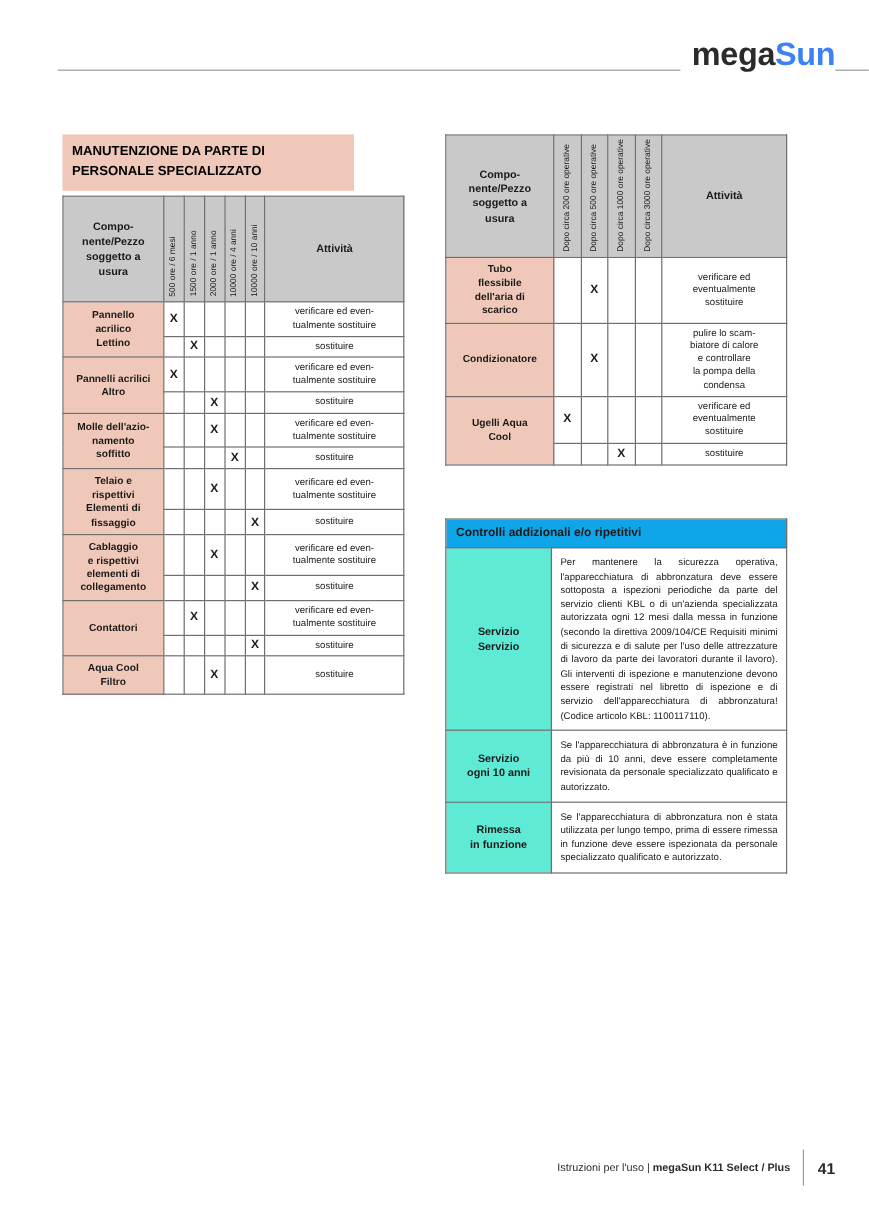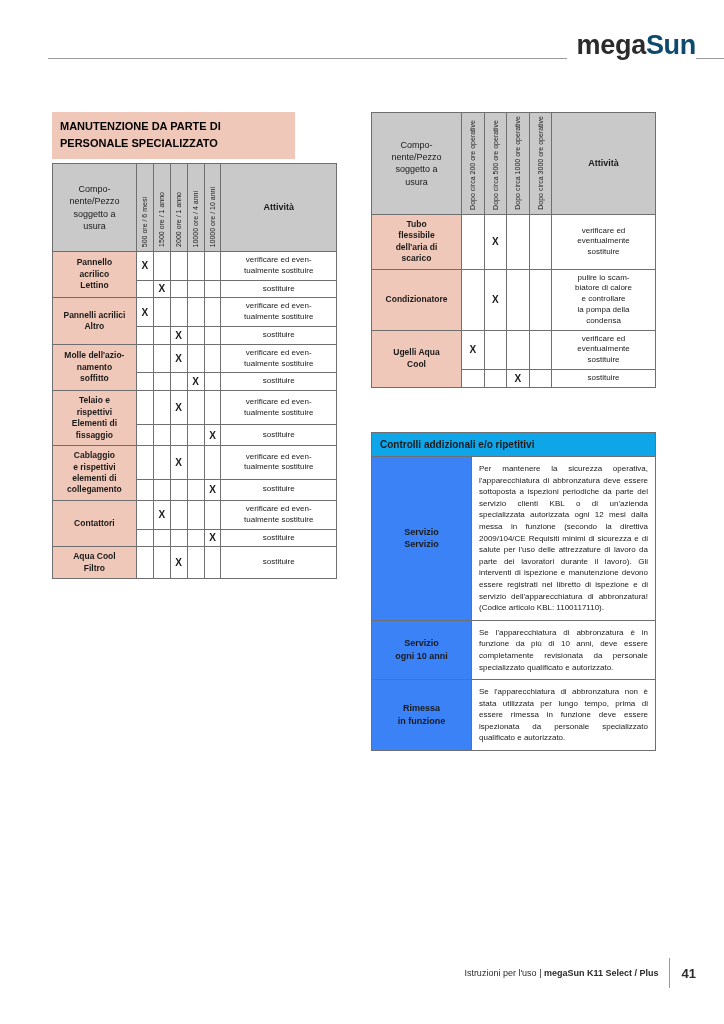--- a/index.html
+++ b/index.html
@@ -34,37 +34,37 @@
     position: absolute;
     right: 0;
     top: 2px;
     font-size: 27px;
     font-weight: bold;
     letter-spacing: -0.3px;
     color: #2b2b2b;
     background: #ffffff;
     padding-left: 10px;
   }
-  .logo .sun { color: #0c4a6e; }
+  .logo .sun { color: #3b82f6; }
 
   
   table {
     border-collapse: collapse;
     font-size: 8px;
   }
   td, th {
     border: 1px solid #6f6f6f;
     padding: 0;
     vertical-align: middle;
   }
 
   .hdr-cell {
     background: #c9c9c9;
     text-align: center;
-    font-weight: normal;
+    font-weight: bold;
     font-size: 9px;
     color: #1a1a1a;
     line-height: 1.35;
     padding: 3px 2px;
   }
   .hdr-cell.activity { font-weight: bold; font-size: 9px; }
 
   .vert {
     background: #c9c9c9;
     font-size: 7px;
@@ -146,27 +146,27 @@
   }
   .checks table { width: 285px; }
   .checks-title {
     background: #0ea5e9;
     font-weight: bold;
     font-size: 10px;
     padding: 6px 8px;
     text-align: left;
   }
   .check-label {
-    background: #3b82f6;
+    background: #5eead4;
     text-align: center;
     font-weight: bold;
     font-size: 9px;
     line-height: 1.4;
     padding: 4px 3px;
-    width: 100px;
+    width: 88px;
   }
   .check-body {
     background: #ffffff;
     font-size: 8px;
     line-height: 1.45;
     text-align: justify;
     padding: 6px 7px;
   }
 
   

